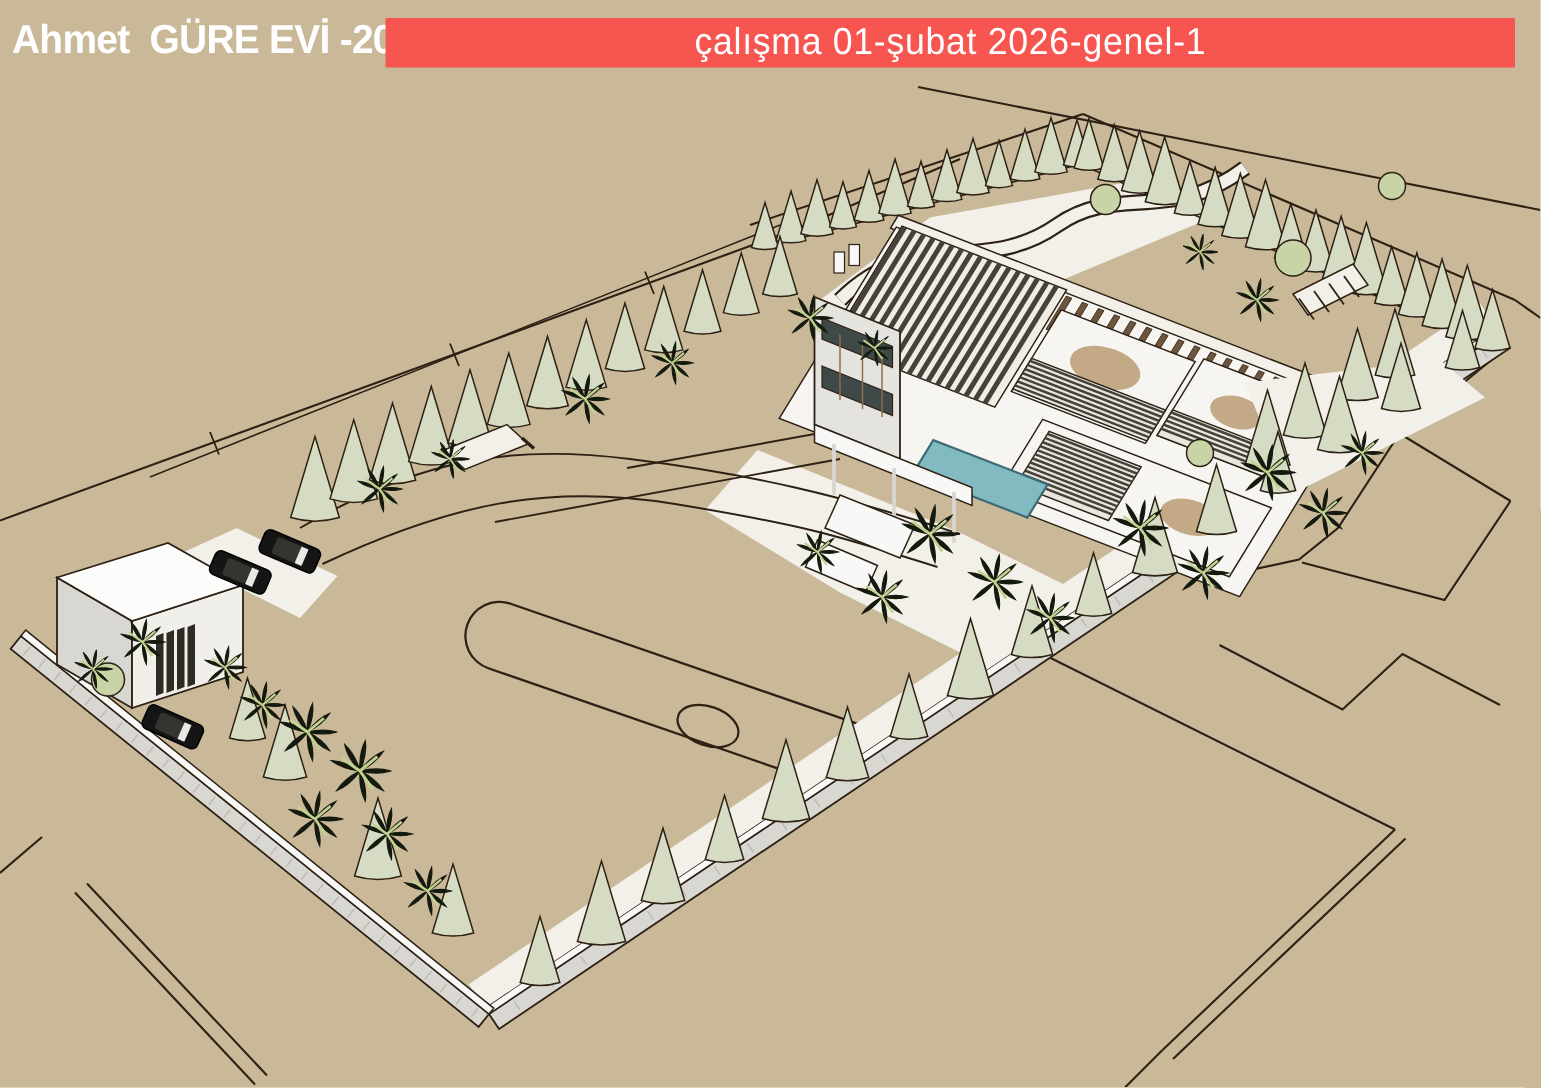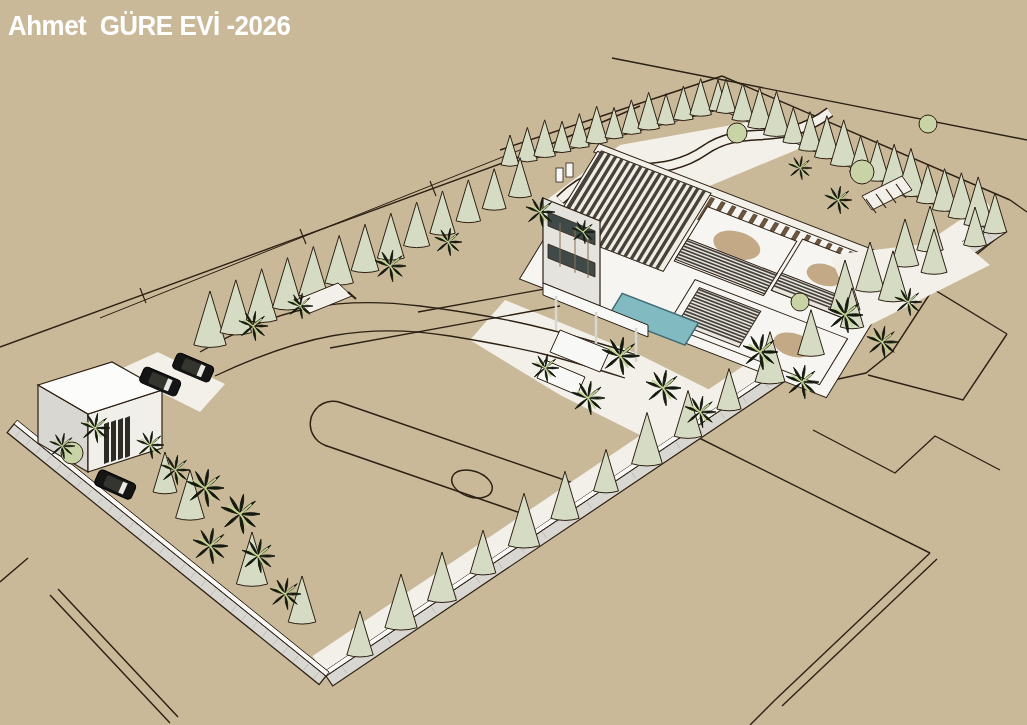--- a/index.html
+++ b/index.html
@@ -12,20 +12,23 @@
   .sheet-banner{position:absolute;left:257px;top:12px;width:753px;height:33px;
         background:var(--red,#f65550);display:flex;align-items:center;justify-content:center;}
   .sheet-banner span{color:#fff;font-size:25px;font-weight:400;letter-spacing:0.5px;
         white-space:pre;transform:scaleX(.95);}
 </style>
 </head>
 <body>
 
 <div class="page">
   <div class="project-title">Ahmet  GÜRE EVİ -2026</div>
+  <div class="sheet-banner">
+    <span>çalışma 01-şubat 2026-genel-1</span>
+  </div>
   <svg id="scene" class="scene-svg" viewBox="0 0 1027 725">
       <g>
         <line x1="0" y1="347" x2="530" y2="153" stroke="#2d2014" stroke-width="1.4"></line>
         <line x1="530" y1="153" x2="640" y2="106" stroke="#2d2014" stroke-width="1.4"></line>
         <line x1="612" y1="58" x2="1027" y2="140" stroke="#2d2014" stroke-width="1.4"></line>
         <line x1="100" y1="318" x2="520" y2="150" stroke="#2d2014" stroke-width="1"></line>
         <line x1="140" y1="288" x2="146" y2="303" stroke="#2d2014" stroke-width="1.2"></line>
         <line x1="300" y1="229" x2="306" y2="244" stroke="#2d2014" stroke-width="1.2"></line>
         <line x1="430" y1="181" x2="436" y2="196" stroke="#2d2014" stroke-width="1.2"></line>
         <line x1="28" y1="558" x2="0" y2="582" stroke="#2d2014" stroke-width="1.4"></line>

